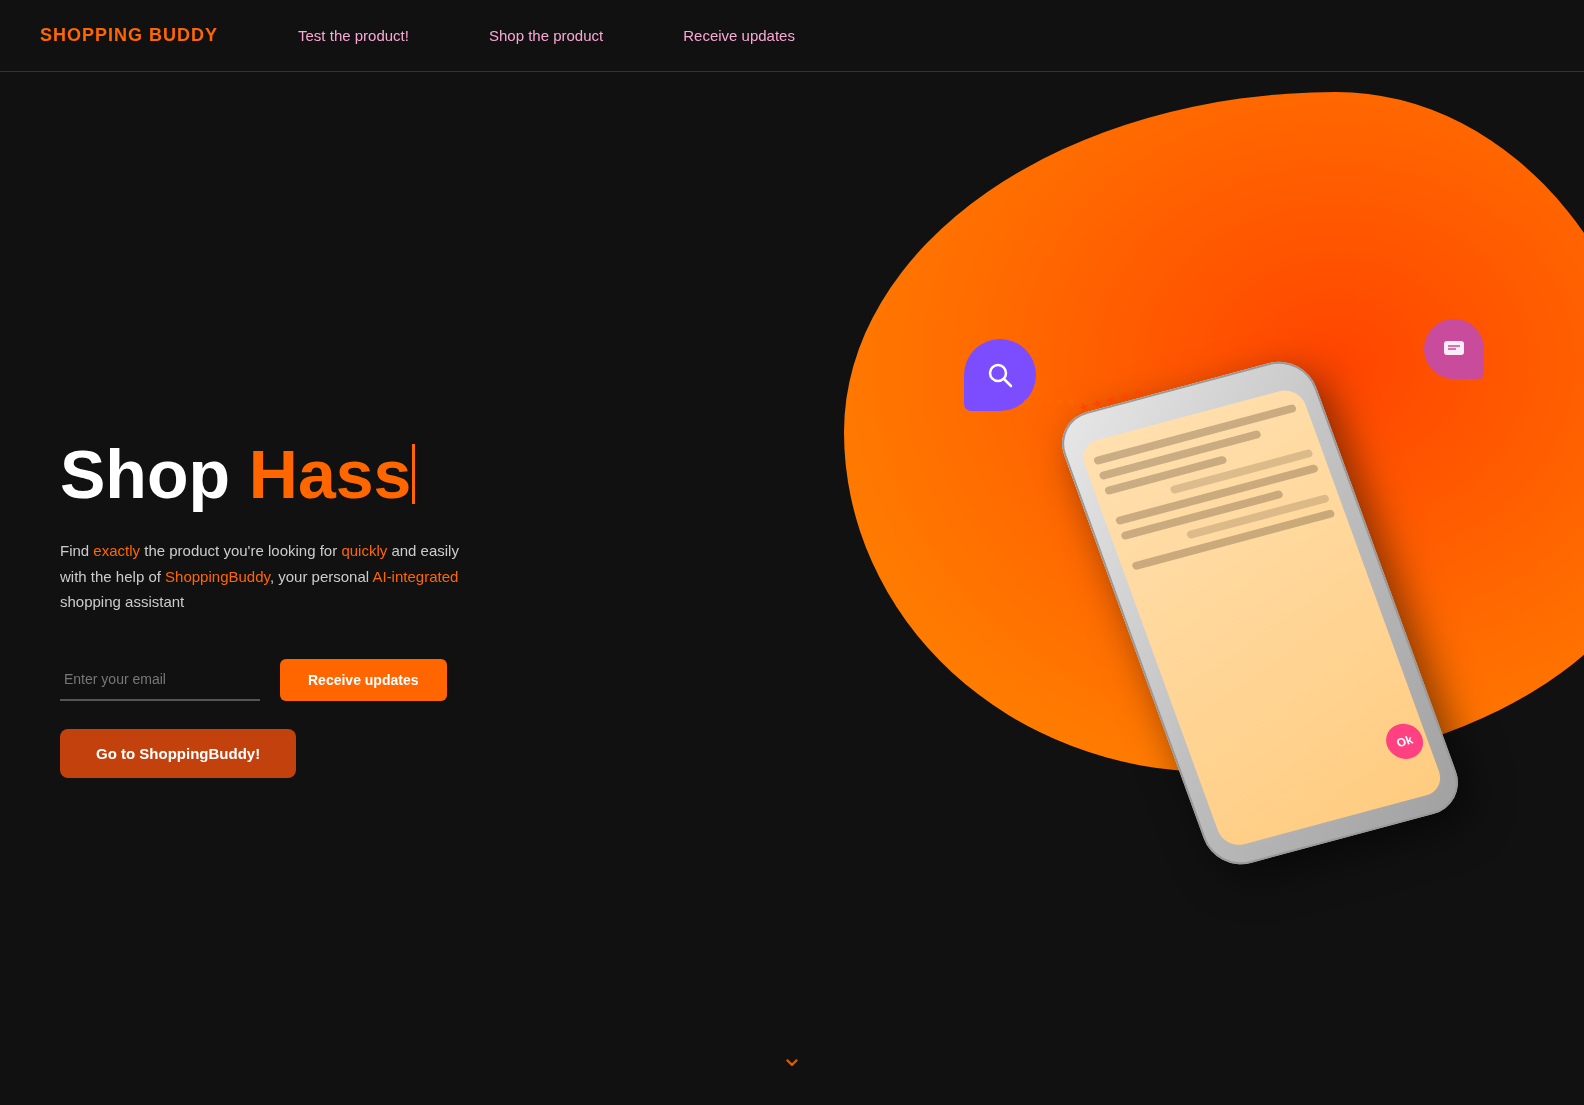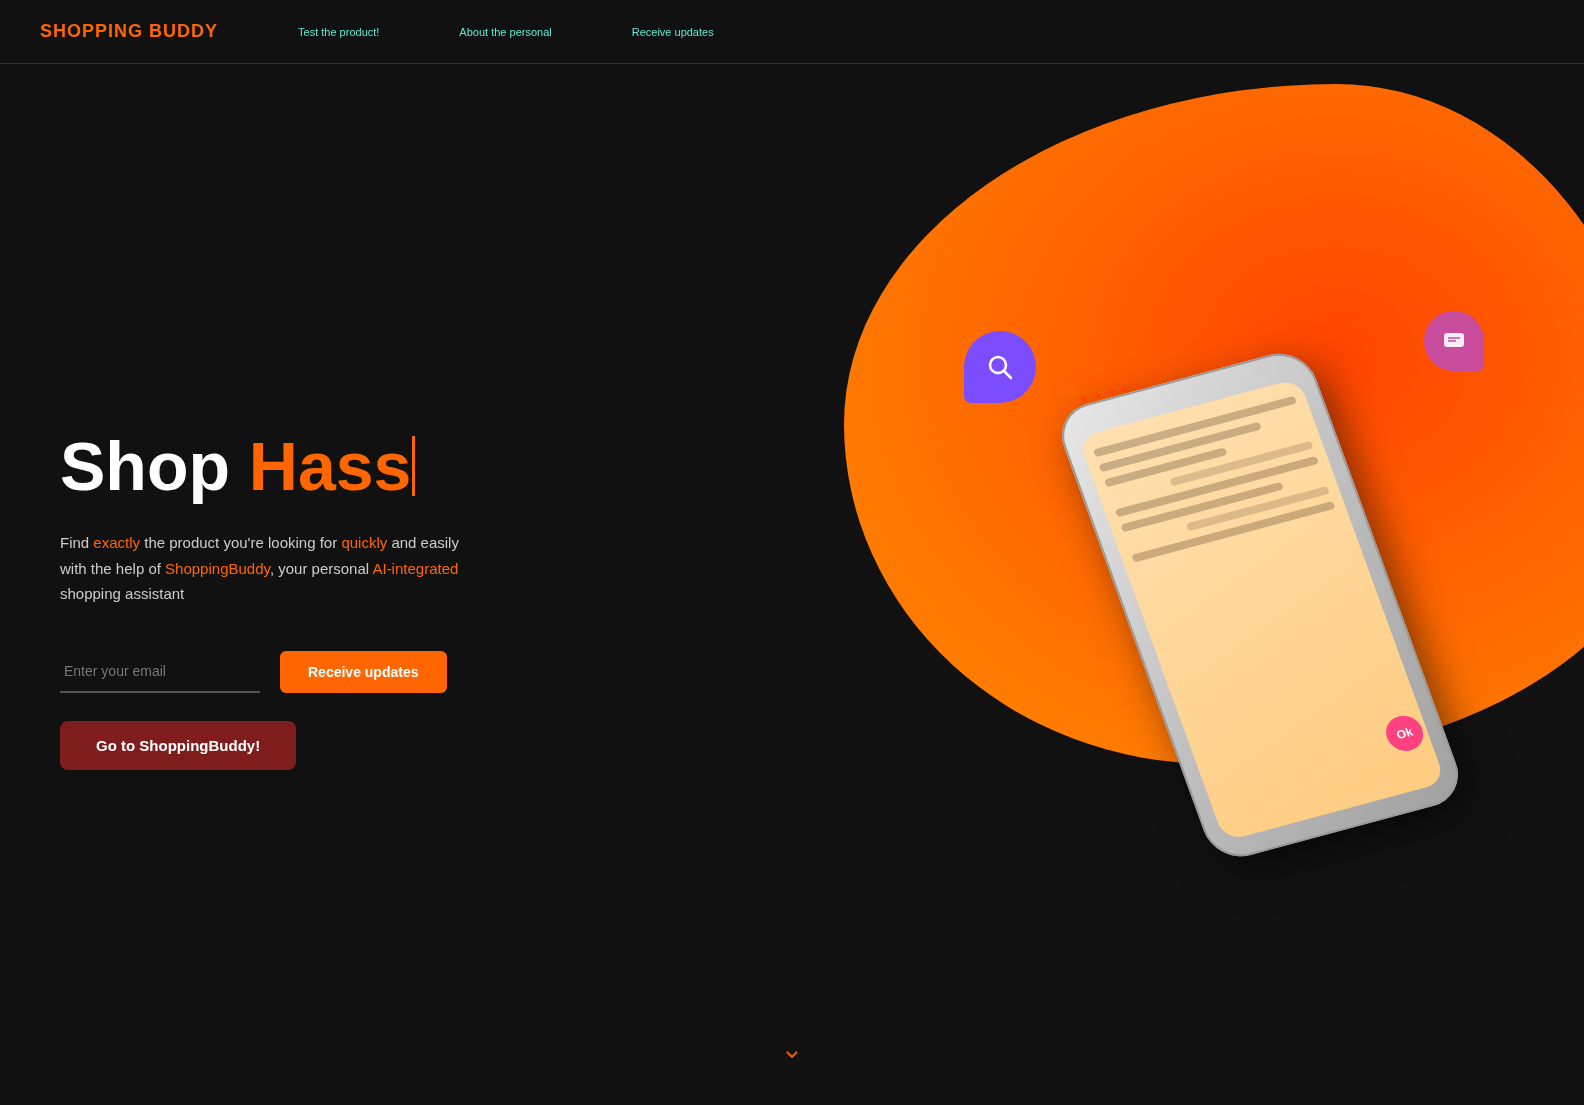--- a/index.html
+++ b/index.html
@@ -14,42 +14,42 @@
       font-family: 'Arial', sans-serif;
       min-height: 1105px;
       overflow-x: hidden;
     }
 
     
     nav {
       display: flex;
       align-items: center;
       padding: 6px 40px;
-      height: 64px;
+      height: 72px;
       border-bottom: 1px solid #333;
     }
 
     .nav-logo {
       color: #ff6600;
       font-weight: 900;
       font-size: 18px;
       letter-spacing: 1px;
       text-transform: uppercase;
       margin-right: 80px;
       white-space: nowrap;
     }
 
     .nav-links {
       display: flex;
       gap: 80px;
     }
 
     .nav-link {
-      color: #5eead4;
-      font-size: 11px;
+      color: #f9a8d4;
+      font-size: 15px;
       font-weight: 500;
       cursor: pointer;
       white-space: nowrap;
     }
 
     
     .hero {
       position: relative;
       display: flex;
       align-items: center;
@@ -154,21 +154,21 @@
       border-radius: 6px;
       padding: 13px 28px;
       font-size: 14px;
       font-weight: 700;
       cursor: pointer;
       margin-left: 20px;
       white-space: nowrap;
     }
 
     .go-btn {
-      background: #7f1d1d;
+      background: #c2410c;
       color: #ffffff;
       border: none;
       border-radius: 8px;
       padding: 16px 36px;
       font-size: 15px;
       font-weight: 700;
       cursor: pointer;
       white-space: nowrap;
     }
 
@@ -330,21 +330,21 @@
       opacity: 0.7;
     }
   </style>
 </head>
 <body>
 
 <nav>
   <div class="nav-logo">SHOPPING BUDDY</div>
   <div class="nav-links">
     <span class="nav-link">Test the product!</span>
-    <span class="nav-link">About the personal</span>
+    <span class="nav-link">Shop the product</span>
     <span class="nav-link">Receive updates</span>
   </div>
 </nav>
 
 <section class="hero">
 
   <div class="hero-blob"></div>
 
   <div class="hero-content">
 

